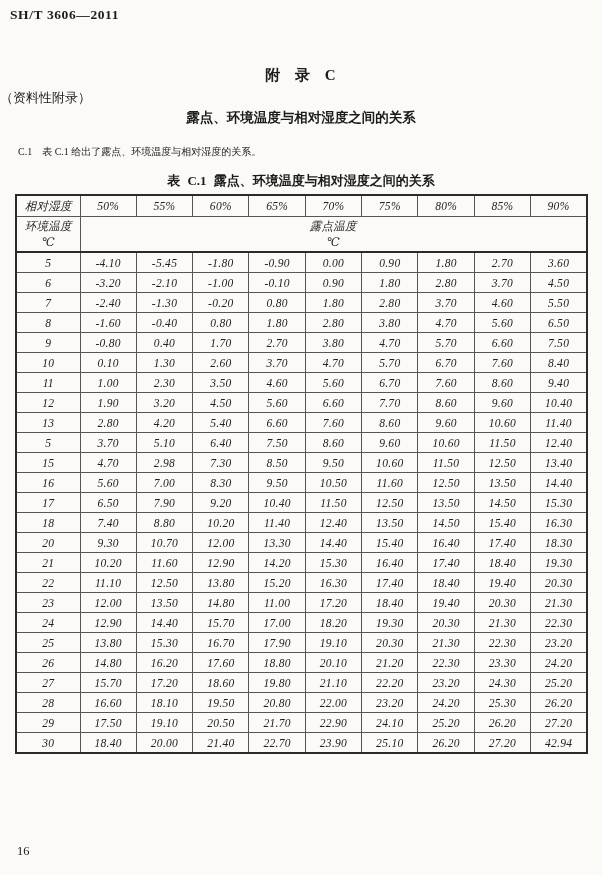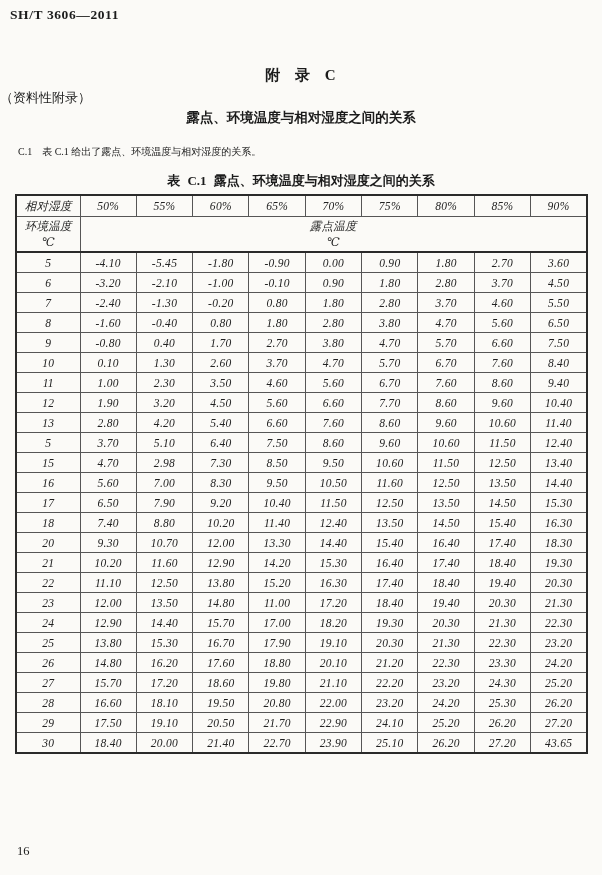--- a/index.html
+++ b/index.html
@@ -441,19 +441,19 @@
         <tr>
           <td>30</td>
           <td>18.40</td>
           <td>20.00</td>
           <td>21.40</td>
           <td>22.70</td>
           <td>23.90</td>
           <td>25.10</td>
           <td>26.20</td>
           <td>27.20</td>
-          <td>43.65</td>
+          <td>42.94</td>
         </tr>
       </tbody>
   </table>
 </div>
 
 <div class="page-number">16</div>
 
 </body></html>

